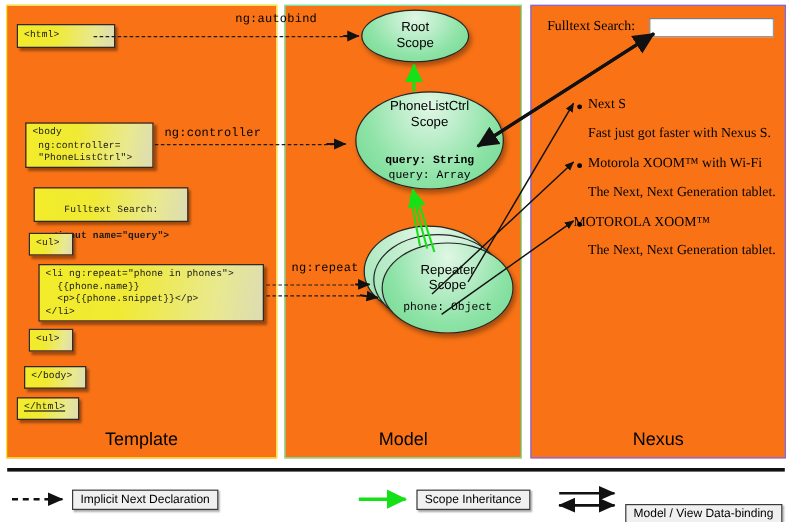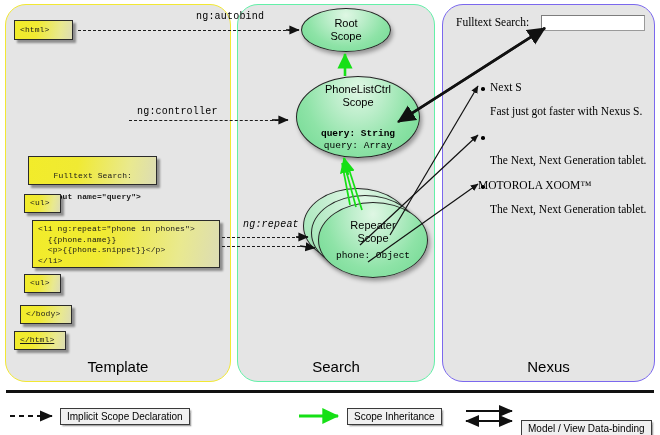--- a/index.html
+++ b/index.html
@@ -1,21 +1,21 @@
 <!DOCTYPE html>
 <html><head>
 <meta charset="utf-8">
 <style>
   html,body{margin:0;padding:0;background:#fff;}
   body{width:660px;height:435px;overflow:hidden;
        font-family:"Liberation Sans",sans-serif;}
   #root{position:relative;width:660px;height:435px;background:#ffffff;}
 
   
-  .panel{position:absolute;background:#e5e5e5;box-sizing:border-box;border-radius:21px;}
+  .panel{position:absolute;background:#f97316;box-sizing:border-box;}
   #panel-template{left:5px;top:4px;width:226px;height:378px;border:1.5px solid #f2e833;}
   #panel-model{left:237px;top:4px;width:198px;height:378px;border:1.5px solid #63f0a8;}
   #panel-view{left:442px;top:4px;width:213px;height:378px;border:1.5px solid #7b68ee;}
 
   .panel-label{position:absolute;width:100%;bottom:6px;left:0;text-align:center;
                font-size:15px;color:#000;font-family:"Liberation Sans",sans-serif;}
 
   
   .codebox{position:absolute;box-sizing:border-box;
            border:1.4px solid #2b2b2b;
@@ -64,28 +64,31 @@
 </style>
 </head>
 <body>
 
 <div id="root">
 
   <div class="panel" id="panel-template">
     <div class="panel-label">Template</div>
   </div>
   <div class="panel" id="panel-model">
-    <div class="panel-label">Search</div>
+    <div class="panel-label">Model</div>
   </div>
   <div class="panel" id="panel-view">
     <div class="panel-label">Nexus</div>
   </div>
 
-  <div class="codebox" style="left:14px;top:20px;width:59px;height:20px;display:flex;align-items:center;">&lt;html&gt;</div>
-
+  <div class="codebox" style="left:14px;top:20px;width:82px;height:20px;display:flex;align-items:center;">&lt;html&gt;</div>
+
+  <div class="codebox" style="left:21px;top:102px;width:107px;height:38px;">&lt;body
+ ng:controller=
+ "PhoneListCtrl"&gt;</div>
 
   <div class="codebox" style="left:28px;top:156px;width:129px;height:29px;">
     <span>Fulltext Search:</span>
     <span style="font-weight:bold;display:block;padding-left:9px;">&lt;input name="query"&gt;</span>
   </div>
 
   <div class="codebox" style="left:24px;top:194px;width:37px;height:19px;display:flex;align-items:center;">&lt;ul&gt;</div>
 
   <div class="codebox" style="left:32px;top:220px;width:188px;height:48px;">&lt;li ng:repeat="phone in phones"&gt;
   {{phone.name}}
@@ -93,21 +96,21 @@
 &lt;/li&gt;</div>
 
   <div class="codebox" style="left:24px;top:274px;width:37px;height:19px;display:flex;align-items:center;">&lt;ul&gt;</div>
 
   <div class="codebox" style="left:20px;top:305px;width:52px;height:19px;display:flex;align-items:center;">&lt;/body&gt;</div>
 
   <div class="codebox" style="left:14px;top:331px;width:52px;height:19px;display:flex;align-items:center;text-decoration:underline;">&lt;/html&gt;</div>
 
   <div class="conn-label" style="left:160px;top:11px;margin-left:36px;">ng:autobind</div>
   <div class="conn-label" style="left:137px;top:106px;">ng:controller</div>
-  <div class="conn-label" style="left:243px;top:219px;font-style:italic;">ng:repeat</div>
+  <div class="conn-label" style="left:243px;top:219px;">ng:repeat</div>
 
   <div class="dash" style="left:78px;top:30px;width:213px;"></div>
   <div class="dash" style="left:129px;top:120px;width:149px;"></div>
   <div class="dash" style="left:222px;top:237px;width:83px;"></div>
   <div class="dash" style="left:222px;top:246px;width:83px;"></div>
 
   <div class="ghost" style="left:303px;top:188px;width:108px;height:76px;"></div>
   <div class="ghost" style="left:311px;top:195px;width:108px;height:76px;"></div>
 
   <div class="scope" style="left:301px;top:8px;width:90px;height:44px;">
@@ -129,20 +132,21 @@
   </div>
 
   <div class="view-txt" style="left:456px;top:16px;">Fulltext Search:</div>
   <div class="view-input" style="left:541px;top:15px;width:104px;height:16px;" title=""></div>
 
   <div class="bullet" style="left:481px;top:87px;"></div>
   <div class="view-txt" style="left:490px;top:81px;">Next S</div>
   <div class="view-txt" style="left:490px;top:105px;text-align:right;">Fast just got faster with Nexus S.</div>
 
   <div class="bullet" style="left:481px;top:136px;"></div>
+  <div class="view-txt" style="left:490px;top:130px;">Motorola XOOM™  with Wi-Fi</div>
   <div class="view-txt" style="left:490px;top:154px;">The Next, Next Generation tablet.</div>
 
   <div class="bullet" style="left:481px;top:185px;"></div>
   <div class="view-txt" style="left:478px;top:179px;">MOTOROLA XOOM™</div>
   <div class="view-txt" style="left:490px;top:203px;">The Next, Next Generation tablet.</div>
 
   <svg class="overlay">
     <defs>
       <marker id="ah-black" markerWidth="7" markerHeight="7" refX="6" refY="3.2" orient="auto">
         <path d="M0,0.4 L6.4,3.2 L0,6 z" fill="#111"></path>
@@ -210,17 +214,17 @@
     <g>
       <line x1="299" y1="416" x2="338" y2="416" stroke="#16e016" stroke-width="2.8" marker-end="url(#ah-green)"></line>
     </g>
     <g>
       <line x1="466" y1="411" x2="512" y2="411" stroke="#111" stroke-width="2.2" marker-end="url(#ah-black)"></line>
       <line x1="512" y1="421" x2="466" y2="421" stroke="#111" stroke-width="2.2" marker-end="url(#ah-black)"></line>
       <line x1="466" y1="421" x2="512" y2="421" stroke="#111" stroke-width="2.2" marker-end="url(#ah-black)"></line>
     </g>
   </svg>
 
-  <div class="legend-box" style="left:60px;top:408px;height:17px;">Implicit Scope Declaration</div>
+  <div class="legend-box" style="left:60px;top:408px;height:17px;">Implicit Next Declaration</div>
   <div class="legend-box" style="left:347px;top:408px;height:17px;">Scope Inheritance</div>
   <div class="legend-box" style="left:521px;top:420px;height:17px;">Model / View Data-binding</div>
 
 </div>
 
 </body></html>

